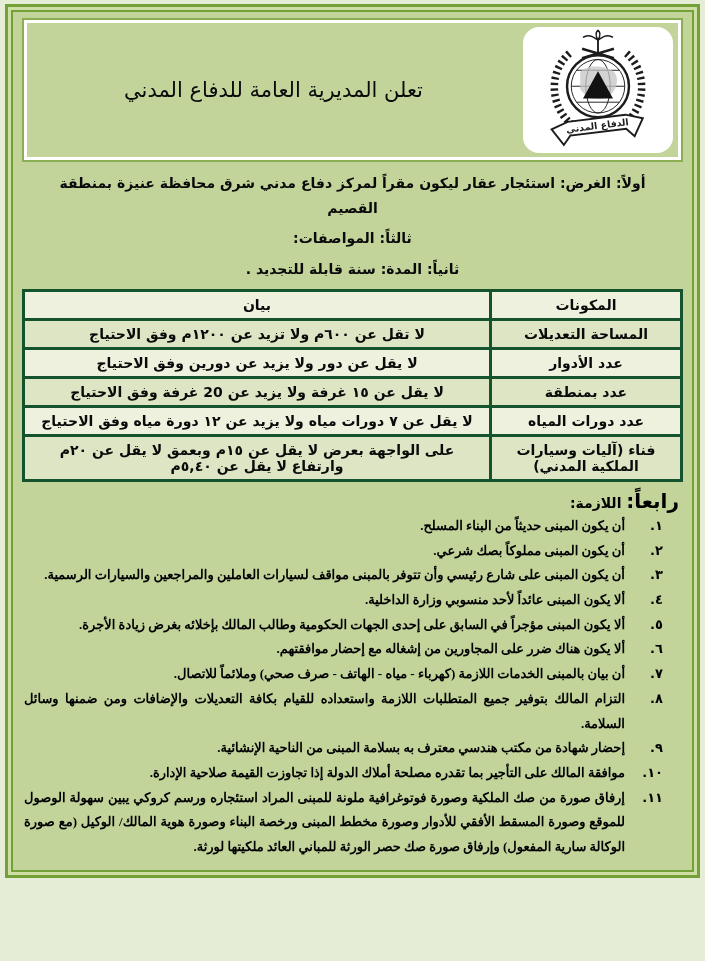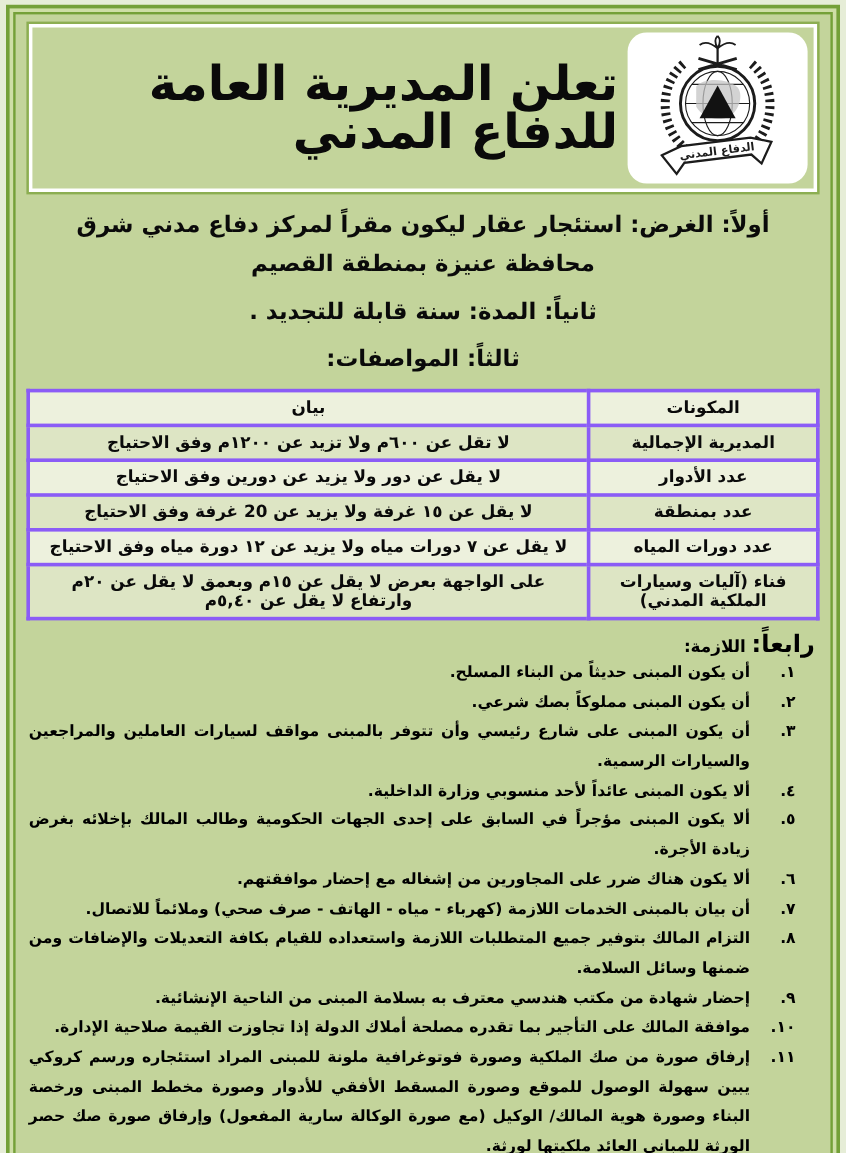--- a/index.html
+++ b/index.html
@@ -6,40 +6,40 @@
   body{background:#e6edd7;font-family:"DejaVu Sans",sans-serif;}
   .outer{width:705px;box-sizing:border-box;padding:4px 5px;background:#e6edd7;}
   .frame1{border:3px solid #74a038;background:#cedea6;padding:3px;}
   .frame2{border:2px solid #74a038;background:#c3d49b;padding:6px 9px 10px;direction:rtl;color:#000;}
 
   
   .header-box{border:2px solid #8cae52;box-shadow:inset 0 0 0 3px #ffffff;background:#c3d49b;
               padding:7px 8px;display:flex;align-items:center;gap:8px;}
   .logo-box{width:150px;height:126px;background:#fff;border-radius:16px;flex:0 0 auto;
             display:flex;align-items:center;justify-content:center;}
-  .title-wrap{flex:1;text-align:right;font-weight:bold;font-size:40px;line-height:1;color:#0a0a0a;}
+  .title-wrap{flex:1;text-align:center;font-weight:normal;font-size:21px;line-height:1;color:#0a0a0a;}
   .title-line2{margin-top:30px;}
 
   
-  .lead{font-weight:bold;font-size:19px;text-align:center;margin:9px 14px 0;line-height:1.75;color:#0a0a0a;}
+  .lead{font-weight:bold;font-size:14px;text-align:center;margin:9px 14px 0;line-height:1.75;color:#0a0a0a;}
   .lead.tight{margin-top:6px;}
 
   
   table.specs{width:100%;border-collapse:collapse;margin-top:8px;font-size:14px;font-weight:bold;}
-  table.specs td{border:3px solid #8b5cf6;padding:5px 8px;text-align:center;background:#edf1dd;color:#0a0a0a;}
+  table.specs td{border:3px solid #14532d;padding:5px 8px;text-align:center;background:#edf1dd;color:#0a0a0a;}
   table.specs tr:nth-child(even) td{background:#dde5c4;}
   td.c-comp{width:172px;margin-left:40px;}
 
   
   .sec-head{margin:7px 4px 1px;font-size:14px;font-weight:bold;}
   .sec-head .big{font-size:20px;text-align:center;}
   .conds{margin:1px 0 0;padding:0 20px 0 2px;list-style:none;font-size:13px;font-weight:bold;}
   .cond{display:flex;line-height:1.9;}
   .cond .num{flex:0 0 38px;text-align:right;}
-  .cond .txt{flex:1;text-align:justify;}
+  .cond .txt{flex:1;text-align:justify;font-family:Liberation Serif, serif;}
 
   svg text{font-family:"DejaVu Sans",sans-serif;}
 </style>
 </head>
 <body>
 
 <div class="outer">
  <div class="frame1">
   <div class="frame2">
 
@@ -70,32 +70,32 @@
           </g>
         </svg>
       </div>
       <div class="title-wrap">
         <div class="title-line1">تعلن المديرية العامة للدفاع المدني</div>
       </div>
     </div>
 
     <p class="lead"><span>أولاً: الغرض:</span> <span>استئجار عقار ليكون مقراً لمركز دفاع مدني شرق محافظة عنيزة بمنطقة القصيم</span></p>
 
+    <p class="lead tight">ثالثاً: المواصفات:</p>
+
     <p class="lead tight"><span>ثانياً: المدة:</span> <span>سنة قابلة للتجديد .</span></p>
-
-    <p class="lead tight">ثالثاً: المواصفات:</p>
 
     <table class="specs">
       <tbody>
         <tr>
           <td class="c-comp">المكونات</td>
           <td>بيان</td>
         </tr>
         <tr>
-          <td class="c-comp">المديرية الإجمالية</td>
+          <td class="c-comp">المساحة التعديلات</td>
           <td>لا تقل عن ٦٠٠م ولا تزيد عن ١٢٠٠م وفق الاحتياج</td>
         </tr>
         <tr>
           <td class="c-comp">عدد الأدوار</td>
           <td>لا يقل عن دور ولا يزيد عن دورين وفق الاحتياج</td>
         </tr>
         <tr>
           <td class="c-comp">عدد بمنطقة</td>
           <td>لا يقل عن ١٥ غرفة ولا يزيد عن 20 غرفة وفق الاحتياج</td>
         </tr>

